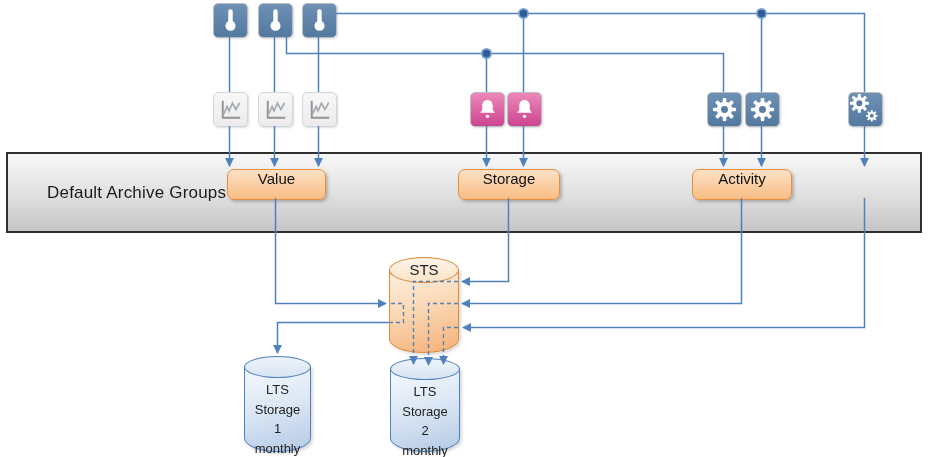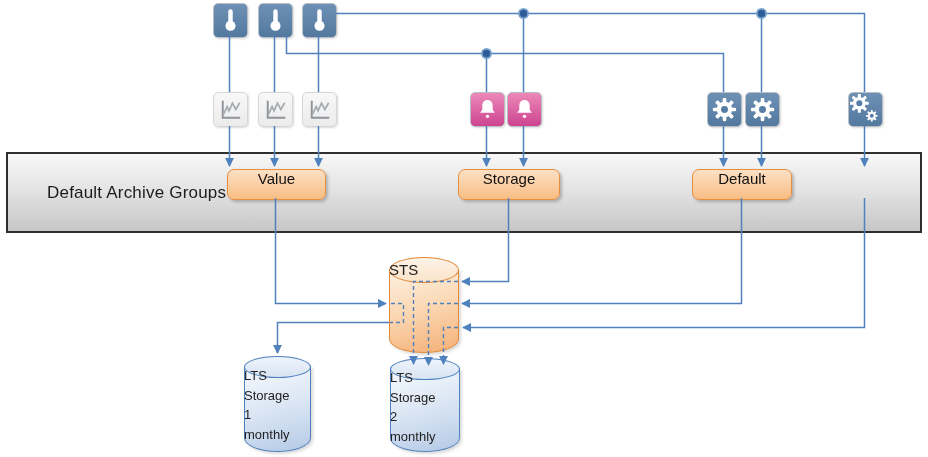--- a/index.html
+++ b/index.html
@@ -42,53 +42,53 @@
   .cyl .body{
     position:absolute;left:0;right:0;bottom:0;
     border-style:solid;border-width:0 1.6px 1.6px 1.6px;
     border-radius:0 0 50% 50% / 0 0 14px 14px;
     box-shadow:2px 2px 3px rgba(150,150,150,.35);
   }
   .cyl .lid{
     position:absolute;left:0;right:0;top:0;border:1.6px solid;border-radius:50%;
   }
   .cyl .label{
-    position:absolute;left:0;right:0;color:#222;z-index:3;
+    position:absolute;left:0;right:0;text-align:center;color:#222;z-index:3;
   }
   .cyl.orange .body{top:12px;border-color:#e08a3c;
     background:linear-gradient(165deg,#fdf1e4 0%,#fbd9b5 45%,#f5b077 100%);}
   .cyl.orange .lid{height:24px;border-color:#e08a3c;
     background:linear-gradient(180deg,#fdf3e8 0%,#fbe3c8 100%);}
   .cyl.blue .body{top:10px;border-color:#4f81bd;
     background:linear-gradient(165deg,#f5f9fd 0%,#dde8f5 45%,#b5cae6 100%);}
   .cyl.blue .lid{height:20px;border-color:#4f81bd;
     background:linear-gradient(180deg,#eef4fb 0%,#d8e4f3 100%);}
   .sts-label{top:4px;font-size:15px;}
-  .lts-label{top:10px;font-size:13px;line-height:19.5px;}
+  .lts-label{top:24px;font-size:13px;line-height:19.5px;}
   .lts-label span{display:block;}
   
   svg.overlay{position:absolute;left:0;top:0;z-index:4;pointer-events:none;}
 </style>
 </head>
 <body>
 
 <div class="stage">
 
   <div class="band">
     <div class="band-label">Default Archive Groups</div>
   </div>
 
   <div class="gbox" style="left:227px;width:97px">
       <span>Value</span>
     </div>
   <div class="gbox" style="left:458px;width:100px">
       <span>Storage</span>
     </div>
   <div class="gbox" style="left:692px;width:98px">
-      <span>Default</span>
+      <span>Activity</span>
     </div>
 
   <div class="icon blue" style="left:213px;top:3px">
     <svg width="31" height="31" viewBox="0 0 32 32">
         <rect x="13.7" y="4.5" width="4.6" height="14" rx="2.3" fill="#fff"></rect>
         <circle cx="16" cy="21.5" r="5.2" fill="#fff"></circle>
       </svg>
   </div>
   <div class="icon blue" style="left:258px;top:3px">
     <svg width="31" height="31" viewBox="0 0 32 32">

